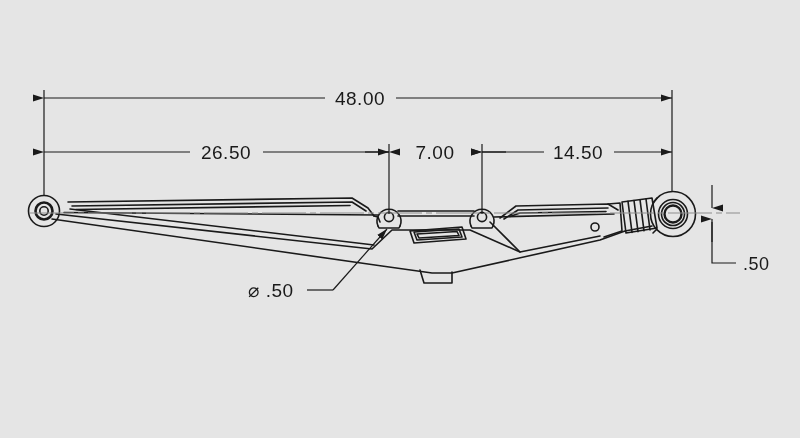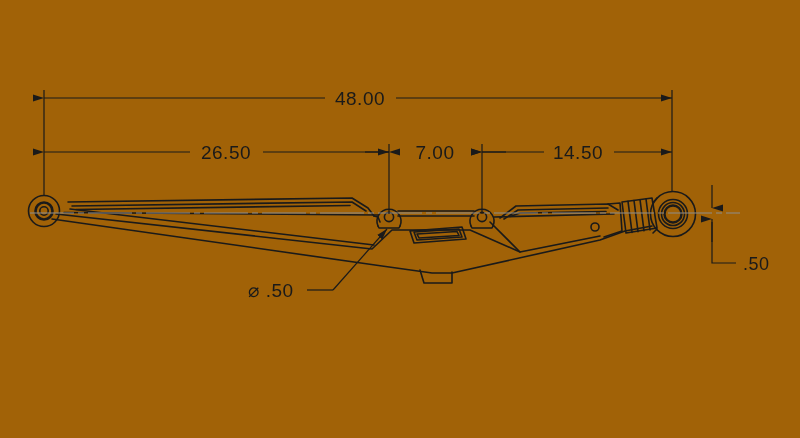--- a/index.html
+++ b/index.html
@@ -10,21 +10,21 @@
   body {
     width: 800px;
     height: 438px;
     font-family: "Liberation Sans", sans-serif;
     overflow: hidden;
   }
   #drawing-canvas {
     position: relative;
     width: 800px;
     height: 438px;
-    background: #a16207;
+    background: #e5e5e5;
   }
   #drawing-canvas svg {
     display: block;
   }
   .dim-text {
     font-family: "Liberation Sans", sans-serif;
     font-size: 19px;
     fill: #1a1a1a;
     letter-spacing: 0.5px;
   }

